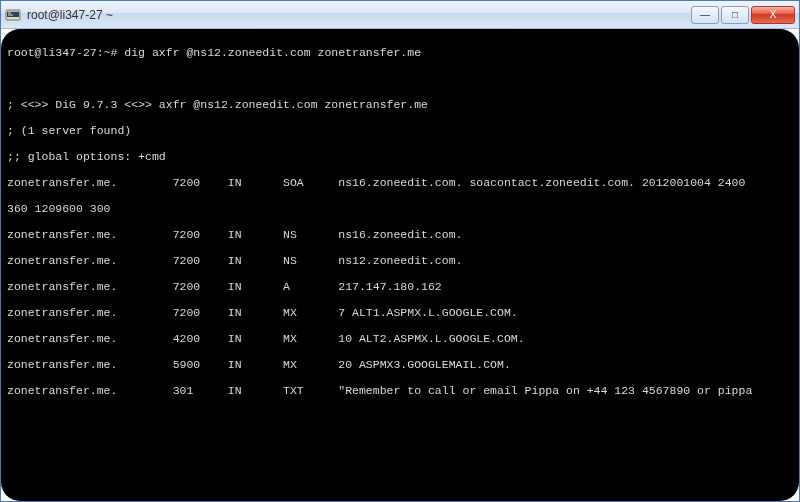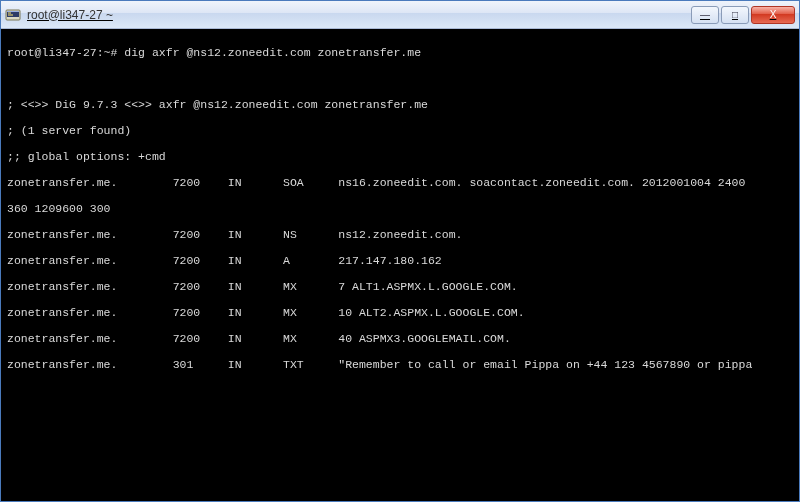--- a/index.html
+++ b/index.html
@@ -19,21 +19,20 @@
     flex-direction: column;
     box-shadow: 0 0 8px rgba(0,0,0,.3);
   }
   .titlebar {
     height: 28px;
     background: linear-gradient(to bottom, #f0f4fb 0%, #dde6f5 45%, #c9d8ef 46%, #dce8f7 100%);
     border-bottom: 1px solid #a9b8d4;
     display: flex;
     align-items: center;
     padding: 0 4px;
-    text-decoration: underline;
   }
   .app-icon {
     width: 16px;
     height: 16px;
     margin-right: 6px;
     display: inline-flex;
     align-items: center;
     justify-content: center;
   }
   .app-icon svg { width: 16px; height: 16px; }
@@ -65,20 +64,21 @@
   .terminal {
     flex: 1;
     background: #000;
     color: #d9d9d9;
     font-family: "Courier New", monospace;
     font-size: 11.5px;
     line-height: 13px;
     padding: 4px 6px;
     overflow: hidden;
     white-space: pre;
+    border-radius: 19px;
   }
   .prompt-line { white-space: pre; }
   .blank { height: 13px; }
 </style>
 </head>
 <body>
 
 <div class="window">
   <div class="titlebar">
     <span class="app-icon">
@@ -105,25 +105,26 @@
   </div>
 
   <div class="terminal">
 <div class="prompt-line">root@li347-27:~# dig axfr @ns12.zoneedit.com zonetransfer.me</div>
 <div class="blank"></div>
 <div>; &lt;&lt;&gt;&gt; DiG 9.7.3 &lt;&lt;&gt;&gt; axfr @ns12.zoneedit.com zonetransfer.me</div>
 <div>; (1 server found)</div>
 <div>;; global options: +cmd</div>
 <div>zonetransfer.me.        7200    IN      SOA     ns16.zoneedit.com. soacontact.zoneedit.com. 2012001004 2400</div>
 <div>360 1209600 300</div>
+<div>zonetransfer.me.        7200    IN      NS      ns16.zoneedit.com.</div>
 <div>zonetransfer.me.        7200    IN      NS      ns12.zoneedit.com.</div>
 <div>zonetransfer.me.        7200    IN      A       217.147.180.162</div>
 <div>zonetransfer.me.        7200    IN      MX      7 ALT1.ASPMX.L.GOOGLE.COM.</div>
-<div>zonetransfer.me.        7200    IN      MX      10 ALT2.ASPMX.L.GOOGLE.COM.</div>
-<div>zonetransfer.me.        7200    IN      MX      40 ASPMX3.GOOGLEMAIL.COM.</div>
+<div>zonetransfer.me.        4200    IN      MX      10 ALT2.ASPMX.L.GOOGLE.COM.</div>
+<div>zonetransfer.me.        5900    IN      MX      20 ASPMX3.GOOGLEMAIL.COM.</div>
 <div>zonetransfer.me.        301     IN      TXT     "Remember to call or email Pippa on +44 123 4567890 or pippa</div>
 
 
 
 
 
 
 
 
 

